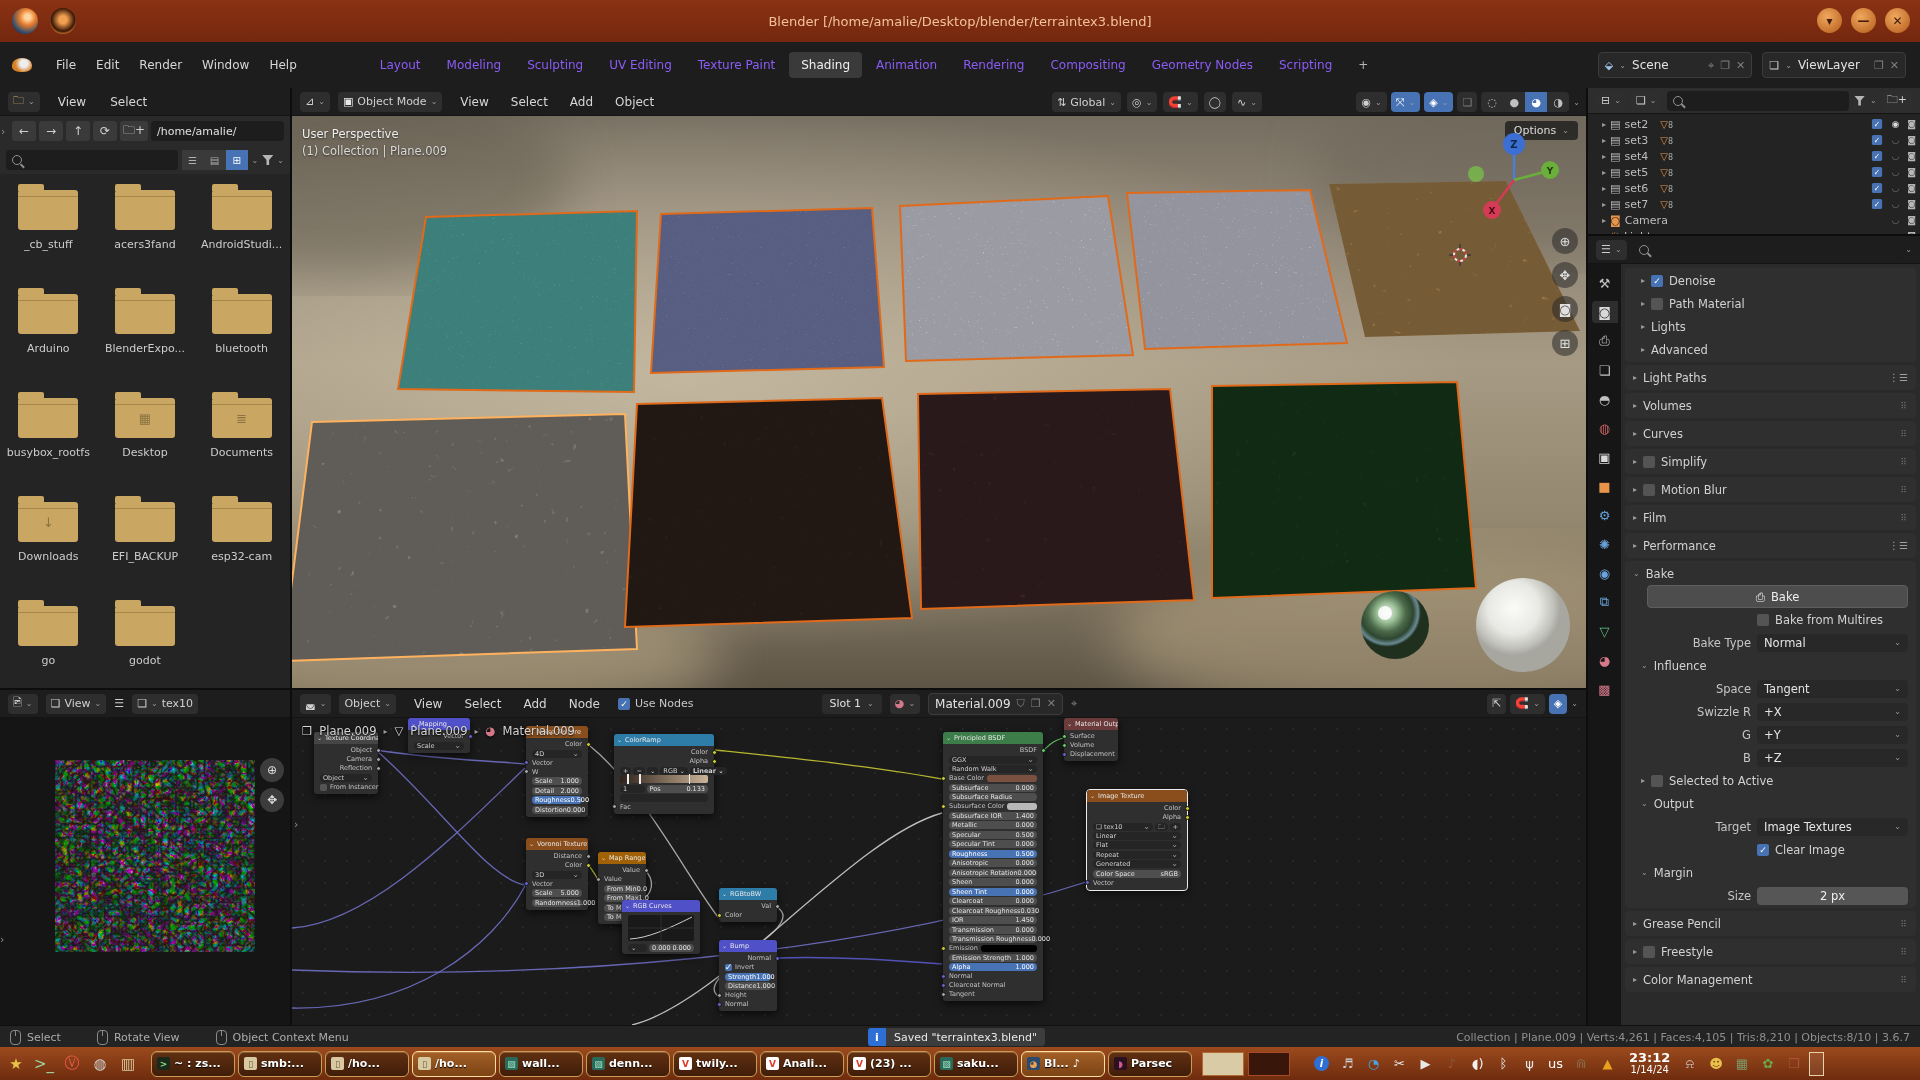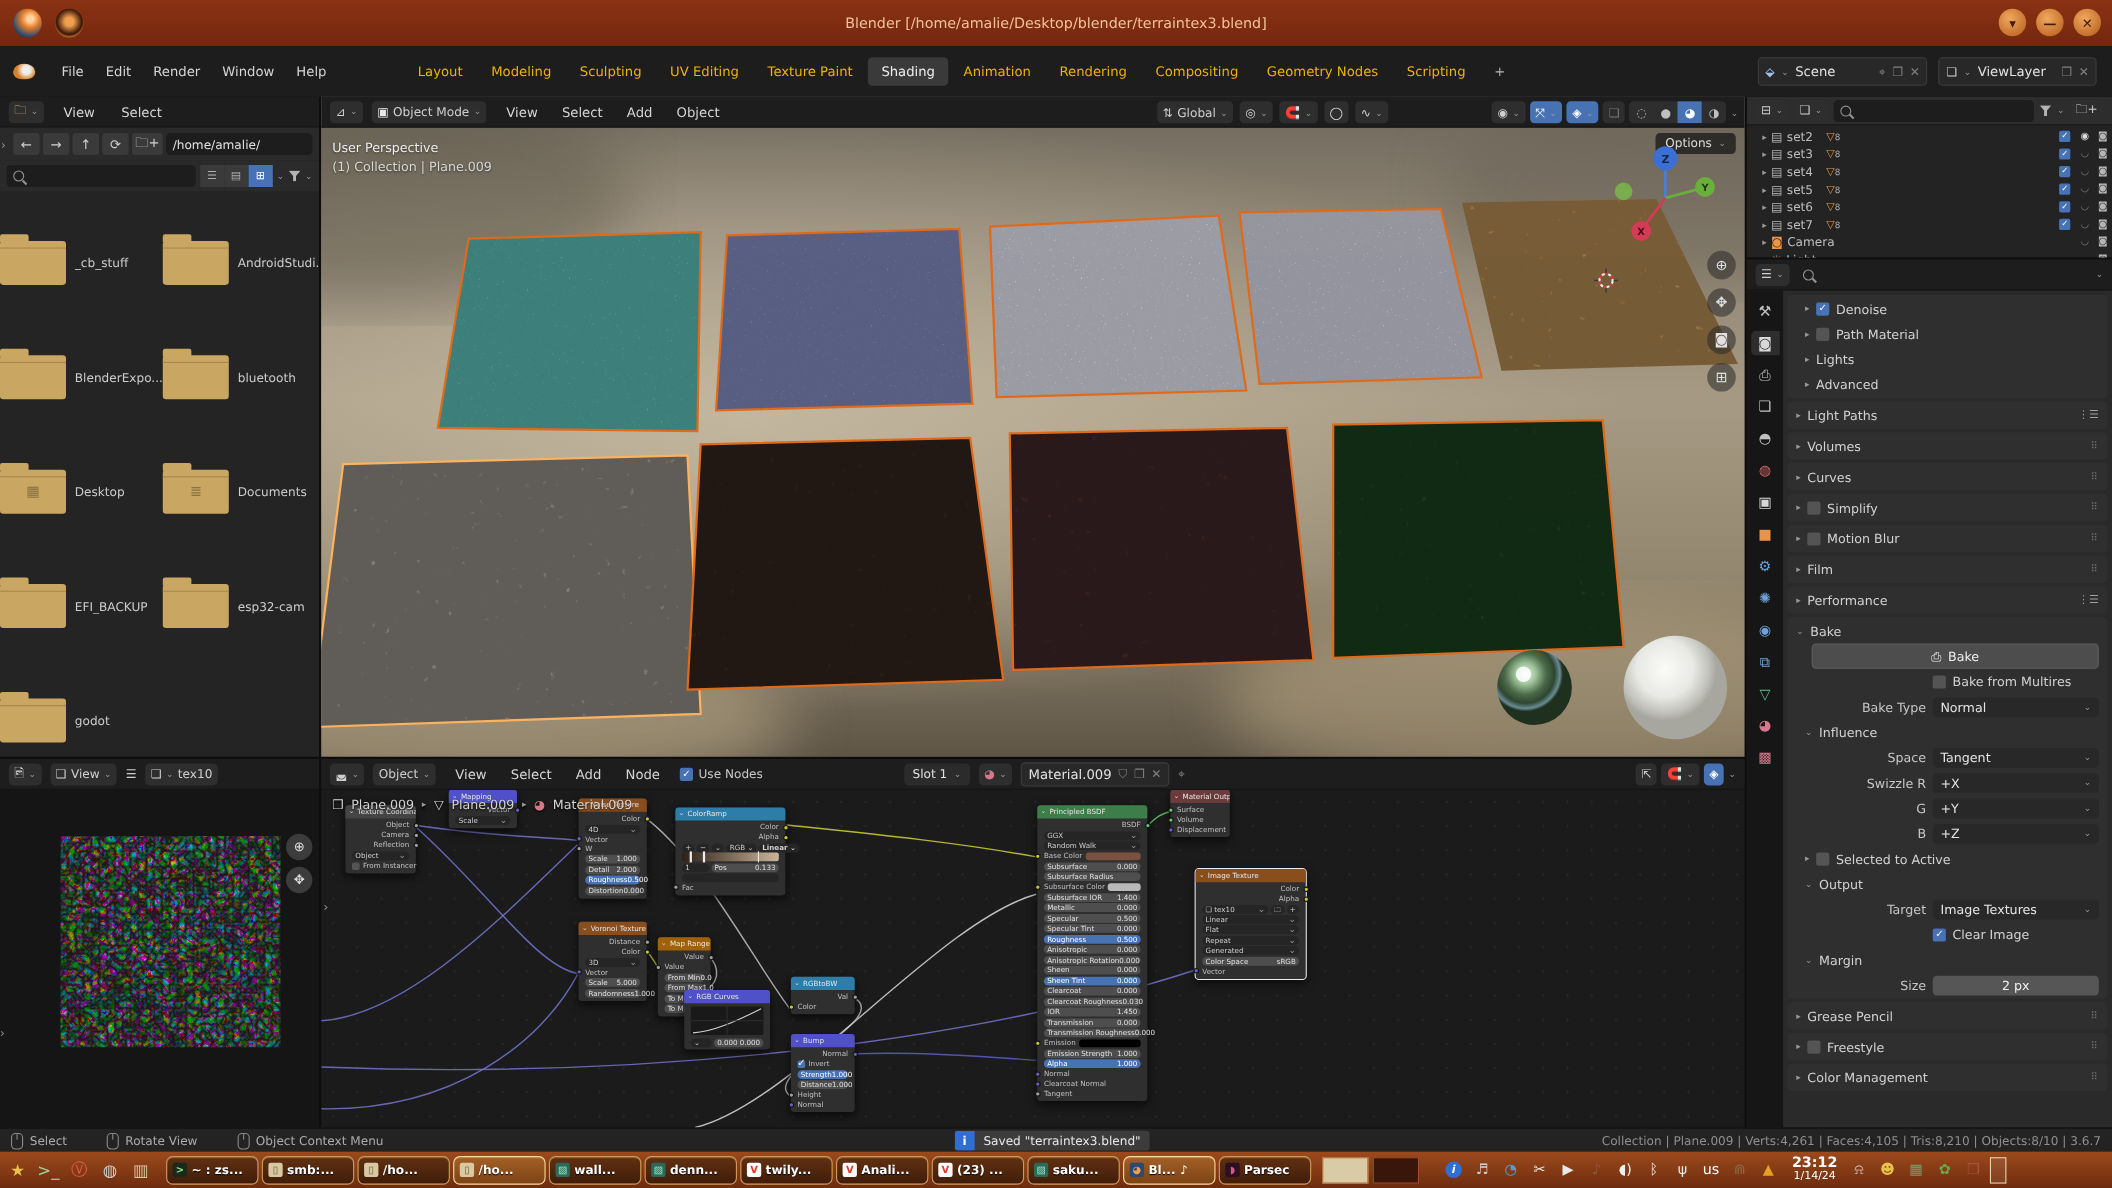--- a/index.html
+++ b/index.html
@@ -12,21 +12,21 @@
   .tb-ico{width:26px;height:26px;border-radius:50%;margin-left:12px;background:radial-gradient(circle at 50% 45%,#f0a050 20%,#3a1505 60%,#c87830 75%,#2a0f04 90%);}
   .tb-ico.logo{background:radial-gradient(circle at 60% 35%,#ffd4a0 12%,#e87d2c 35%,#2a4a6e 70%,#12202e 100%);}
   .winbtns{position:absolute;right:10px;top:8px;display:flex;gap:9px;}
   .winbtn{width:25px;height:25px;border-radius:50%;background:radial-gradient(circle at 40% 35%,#f0a85e,#b35a1a);color:#401c08;
           display:flex;align-items:center;justify-content:center;font-size:12px;font-weight:bold;}
   
   #topbar{left:0;top:42px;width:1920px;height:46px;background:#1d1d1d;border-bottom:1px solid #101010;display:flex;align-items:center;}
   .blogo{width:20px;height:14px;margin:0 14px 0 12px;background:radial-gradient(circle at 60% 40%,#eee 25%,#d88028 60%,#d88028 100%);border-radius:50% 50% 40% 40%;}
   .menuitem{padding:5px 10px;color:#d6d6d6;font-size:12px;border-radius:4px;}
   #tabs{display:flex;margin-left:60px;}
-  .tab{padding:6px 12px;color:#eab308;font-size:12px;border-radius:4px;margin:0 1px;}
+  .tab{padding:6px 12px;color:#8b5cf6;font-size:12px;border-radius:4px;margin:0 1px;}
   .tab.active{background:#3a3a3a;color:#f0f0f0;}
   .tab.add{color:#b5b5b5;}
   #scenewrap{position:absolute;right:14px;display:flex;gap:10px;align-items:center;}
   .dsfield{display:flex;align-items:center;background:#282828;border:1px solid #3c3c3c;border-radius:4px;height:24px;padding:0 6px;gap:6px;}
   .dsfield .nm{color:#e2e2e2;font-size:12px;min-width:70px;}
   .dim{color:#7f7f7f;}
   
   .hdrbar{position:absolute;left:0;top:0;right:0;height:28px;background:#1d1d1d;display:flex;align-items:center;gap:8px;padding:0 8px;box-sizing:border-box;border-bottom:1px solid #141414;}
   .btnsq{background:#2e2e2e;border-radius:4px;height:20px;display:flex;align-items:center;padding:0 5px;gap:4px;color:#cfcfcf;}
   .btnsq.blue{background:#4772b3;color:#fff;}
@@ -44,21 +44,21 @@
   #files{left:0;top:88px;width:290px;height:600px;background:#242424;overflow:hidden;}
   #files .row2{top:28px;height:30px;display:flex;gap:3px;align-items:center;left:0;right:0;padding:0 6px;background:#2a2a2a;}
   .navb{width:24px;height:20px;background:#3a3a3a;border-radius:3px;color:#cfcfcf;display:flex;align-items:center;justify-content:center;font-size:12px;}
   .pathfield{flex:1;background:#1d1d1d;border-radius:4px;height:20px;display:flex;align-items:center;padding:0 6px;color:#e0e0e0;}
   #files .row3{top:58px;height:28px;display:flex;gap:4px;align-items:center;left:0;right:0;padding:0 6px;background:#2a2a2a;}
   .searchf{background:#1d1d1d;border-radius:4px;height:20px;display:flex;align-items:center;gap:5px;padding:0 6px;flex:1;color:#9a9a9a;}
   .viewmode{display:flex;}
   .vmb{width:22px;height:20px;background:#3a3a3a;display:flex;align-items:center;justify-content:center;color:#b0b0b0;font-size:10px;}
   .vmb.on{background:#4772b3;color:#fff;}
   #foldergrid{position:absolute;left:0;top:86px;right:0;bottom:0;display:grid;grid-template-columns:repeat(3,1fr);align-content:start;padding-top:10px;overflow:hidden;}
-  .fitem{height:98px;display:flex;flex-direction:row;align-items:center;gap:8px;padding-top:6px;}
+  .fitem{height:98px;display:flex;flex-direction:column;align-items:center;gap:8px;padding-top:6px;}
   .fold{width:60px;height:40px;background:#c9a662;border-radius:3px;position:relative;display:flex;align-items:center;justify-content:center;}
   .fold::before{content:'';position:absolute;top:-6px;left:0;width:26px;height:7px;background:#c9a662;border-radius:2px 2px 0 0;}
   .fold::after{content:'';position:absolute;top:6px;left:0;right:0;height:1px;background:#a8874a;}
   .fold .g{color:#8a7340;font-size:13px;}
   .fname{color:#cccccc;font-size:11px;max-width:92px;white-space:nowrap;overflow:hidden;text-overflow:ellipsis;}
   .rarrow{position:absolute;left:0;color:#8f8f8f;font-size:11px;}
   
   #vp{left:292px;top:88px;width:1294px;height:600px;overflow:hidden;
       background:radial-gradient(ellipse at 30% 48%,rgba(196,184,160,.95),rgba(150,138,118,0) 62%),
                  linear-gradient(180deg,#6e675b 0%,#8d8373 20%,#a69a84 46%,#93876f 72%,#5e5546 100%);}
@@ -237,20 +237,24 @@
       <span class="funnel"></span>
       <span class="chev">⌄</span>
     </div>
     <div id="foldergrid">
         <div class="fitem">
           <div class="fold"></div>
           <div class="fname">_cb_stuff</div>
         </div>
         <div class="fitem">
           <div class="fold"></div>
+          <div class="fname">acers3fand</div>
+        </div>
+        <div class="fitem">
+          <div class="fold"></div>
           <div class="fname">AndroidStudi...</div>
         </div>
         <div class="fitem">
           <div class="fold"></div>
           <div class="fname">Arduino</div>
         </div>
         <div class="fitem">
           <div class="fold"></div>
           <div class="fname">BlenderExpo...</div>
         </div>

